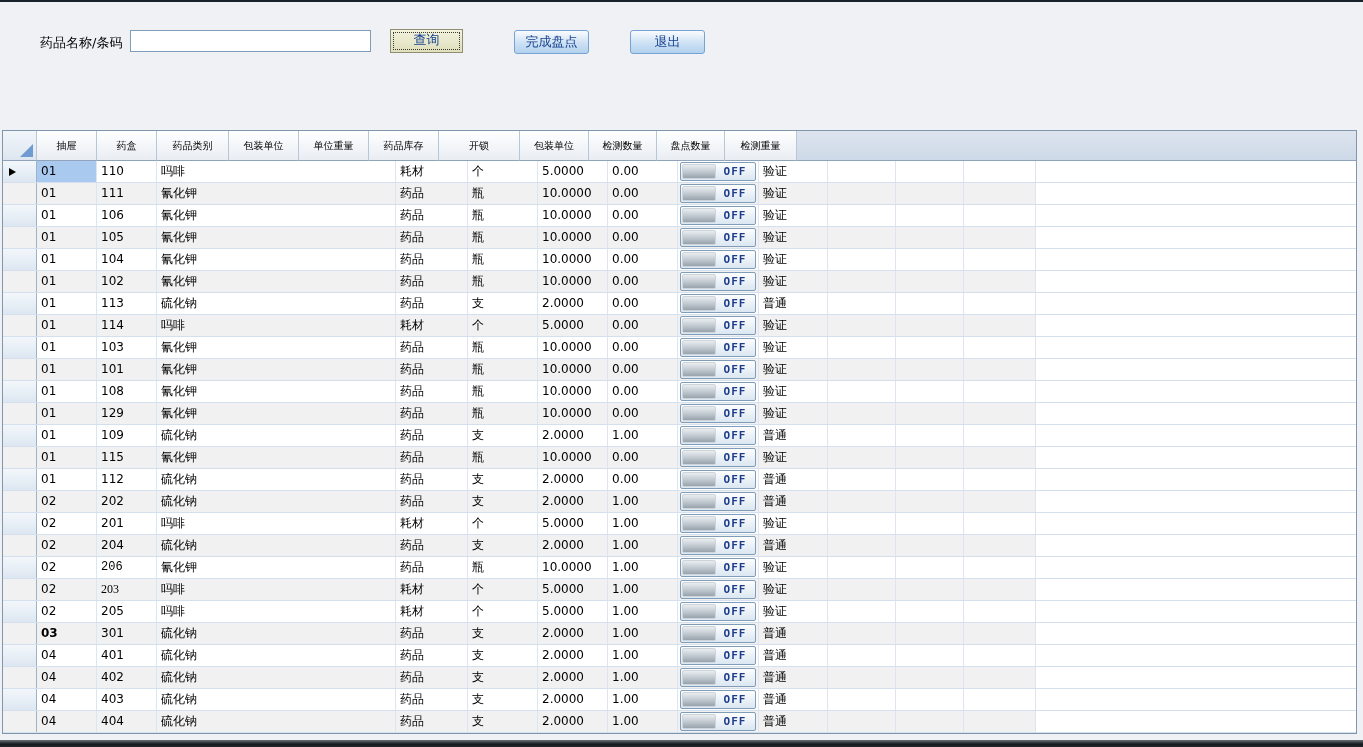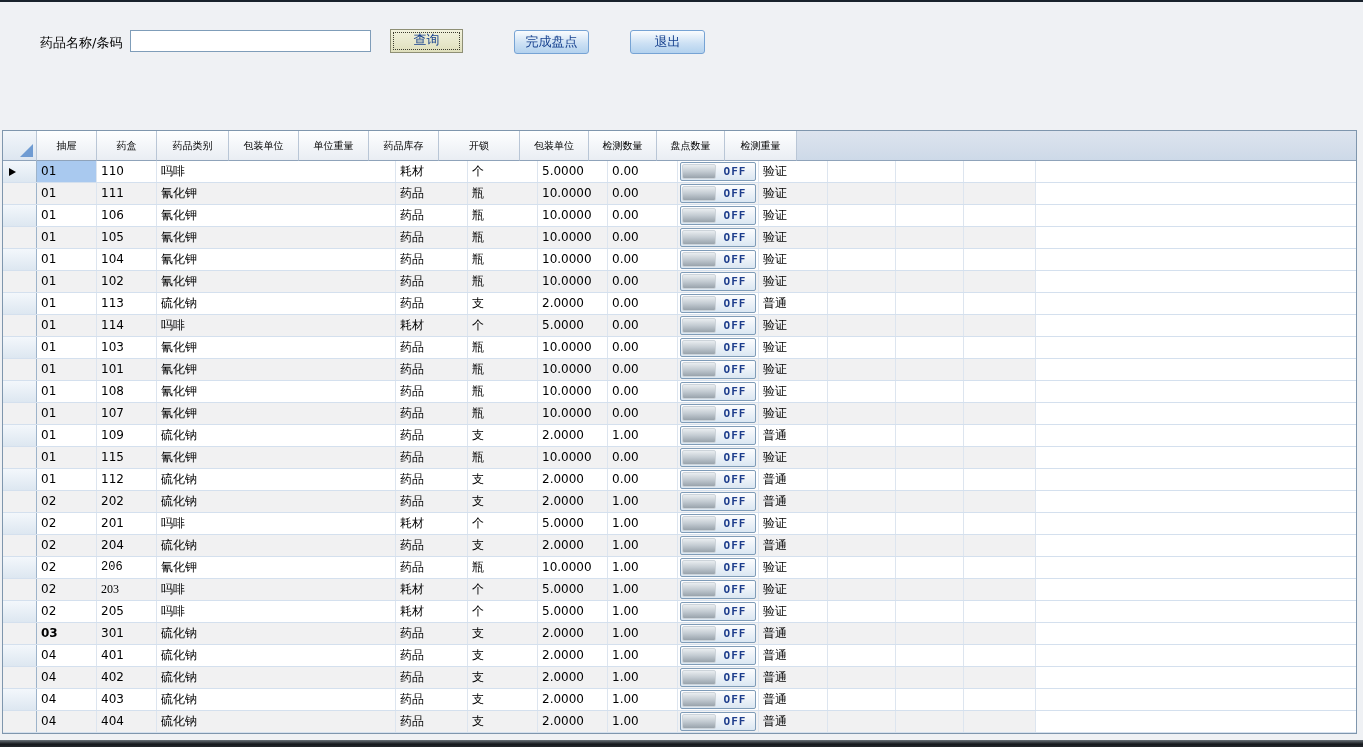--- a/index.html
+++ b/index.html
@@ -328,21 +328,21 @@
         </div>
         <div class="cell" style="width: 69px;">验证</div>
         <div class="cell" style="width: 68px;"></div>
         <div class="cell" style="width: 68px;"></div>
         <div class="cell" style="width: 72px;"></div>
         <div class="cell cell-filler"></div>
       </div>
       <div class="data-row row-even">
         <div class="cell row-sel-cell" style="width: 34px;"></div>
         <div class="cell" style="width: 60px;">01</div>
-        <div class="cell" style="width: 60px;">107</div>
+        <div class="cell" style="width: 60px;">129</div>
         <div class="cell" style="width: 239px;">氰化钾</div>
         <div class="cell" style="width: 72px;">药品</div>
         <div class="cell" style="width: 70px;">瓶</div>
         <div class="cell" style="width: 70px;">10.0000</div>
         <div class="cell" style="width: 70px;">0.00</div>
         <div class="cell cell-lock" style="width: 81px;">
           <div class="toggle">
             <span class="knob"></span>
             <span class="off-label">OFF</span>
           </div>

